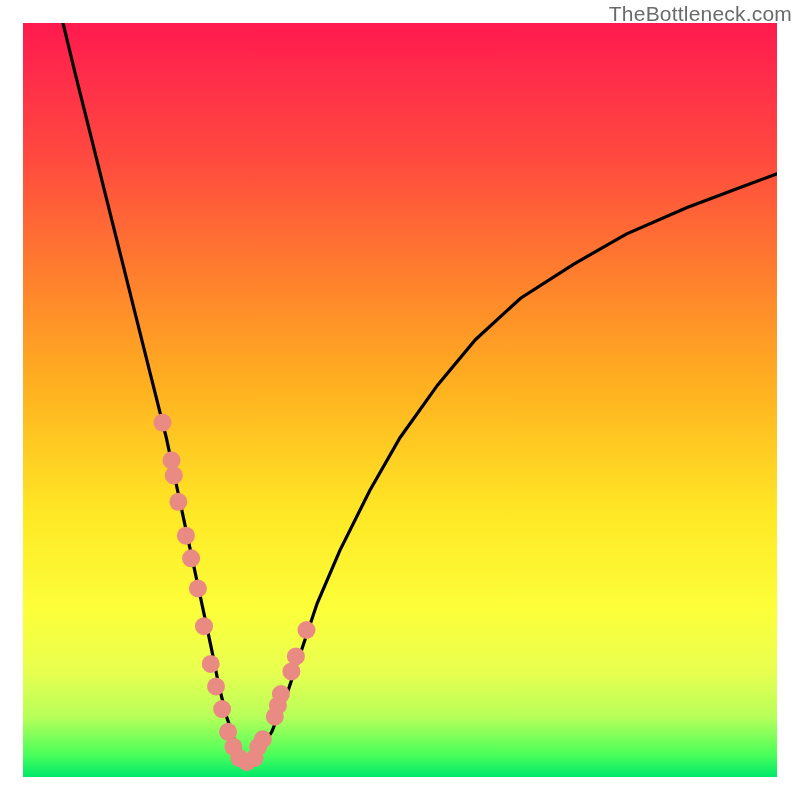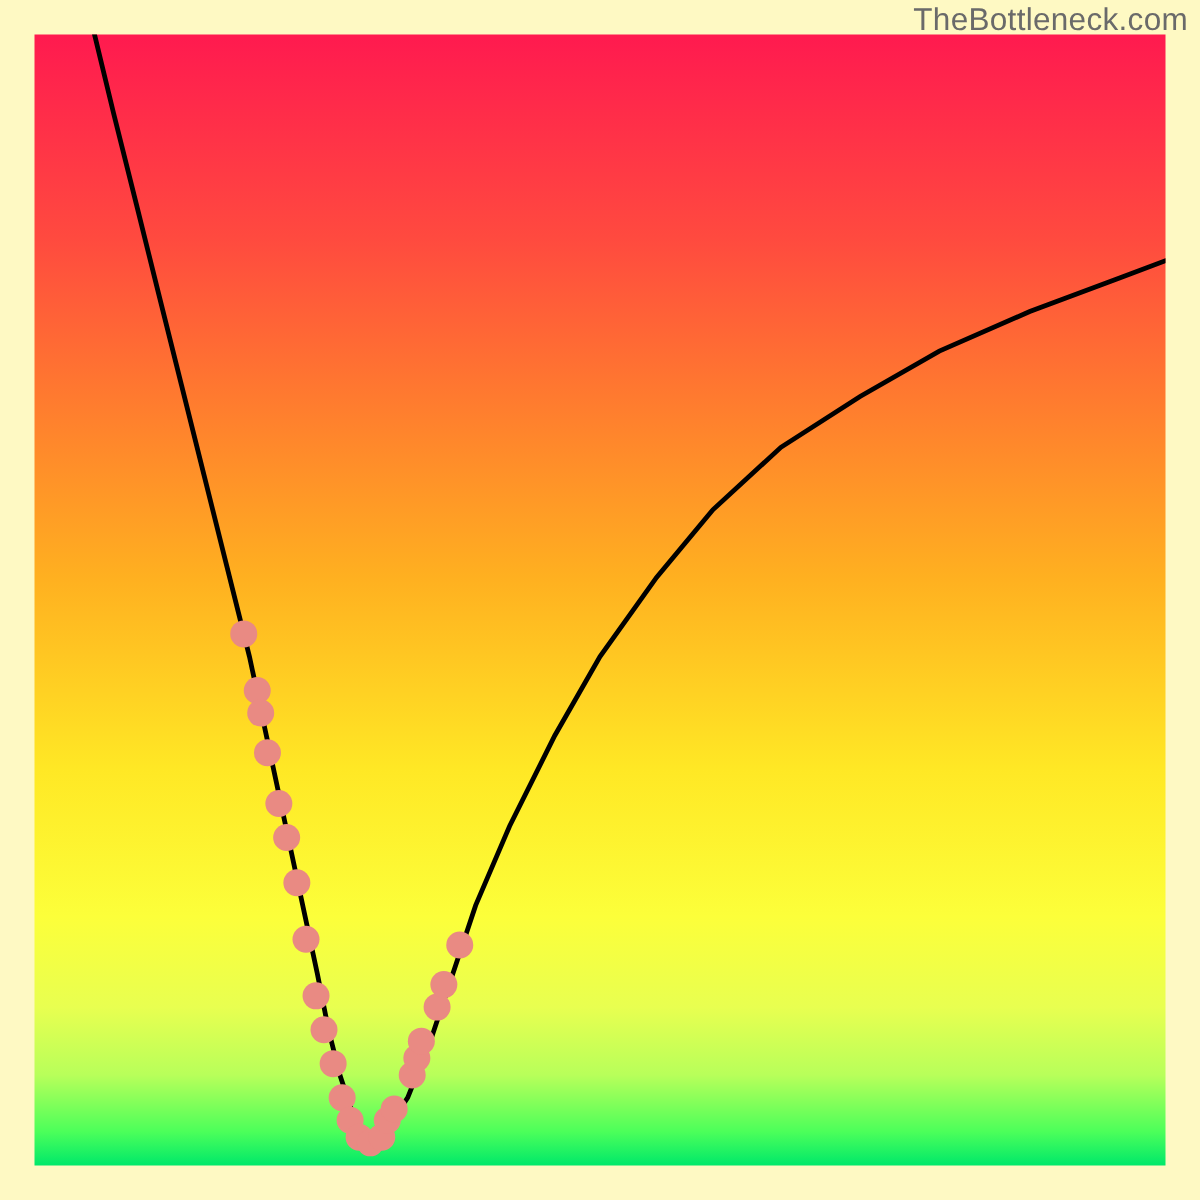--- a/index.html
+++ b/index.html
@@ -10,21 +10,21 @@
     overflow: hidden;
     background: #000;
     font-family: Arial, Helvetica, sans-serif;
   }
   .frame {
     position: absolute;
     top: 0;
     left: 0;
     width: 800px;
     height: 800px;
-    background: #fef9c3;
+    background: #ffffff;
   }
   .plot {
     position: absolute;
     top: 23px;
     left: 23px;
     width: 754px;
     height: 754px;
     
     background: linear-gradient(to bottom,
       #ff1a4f 0%,

